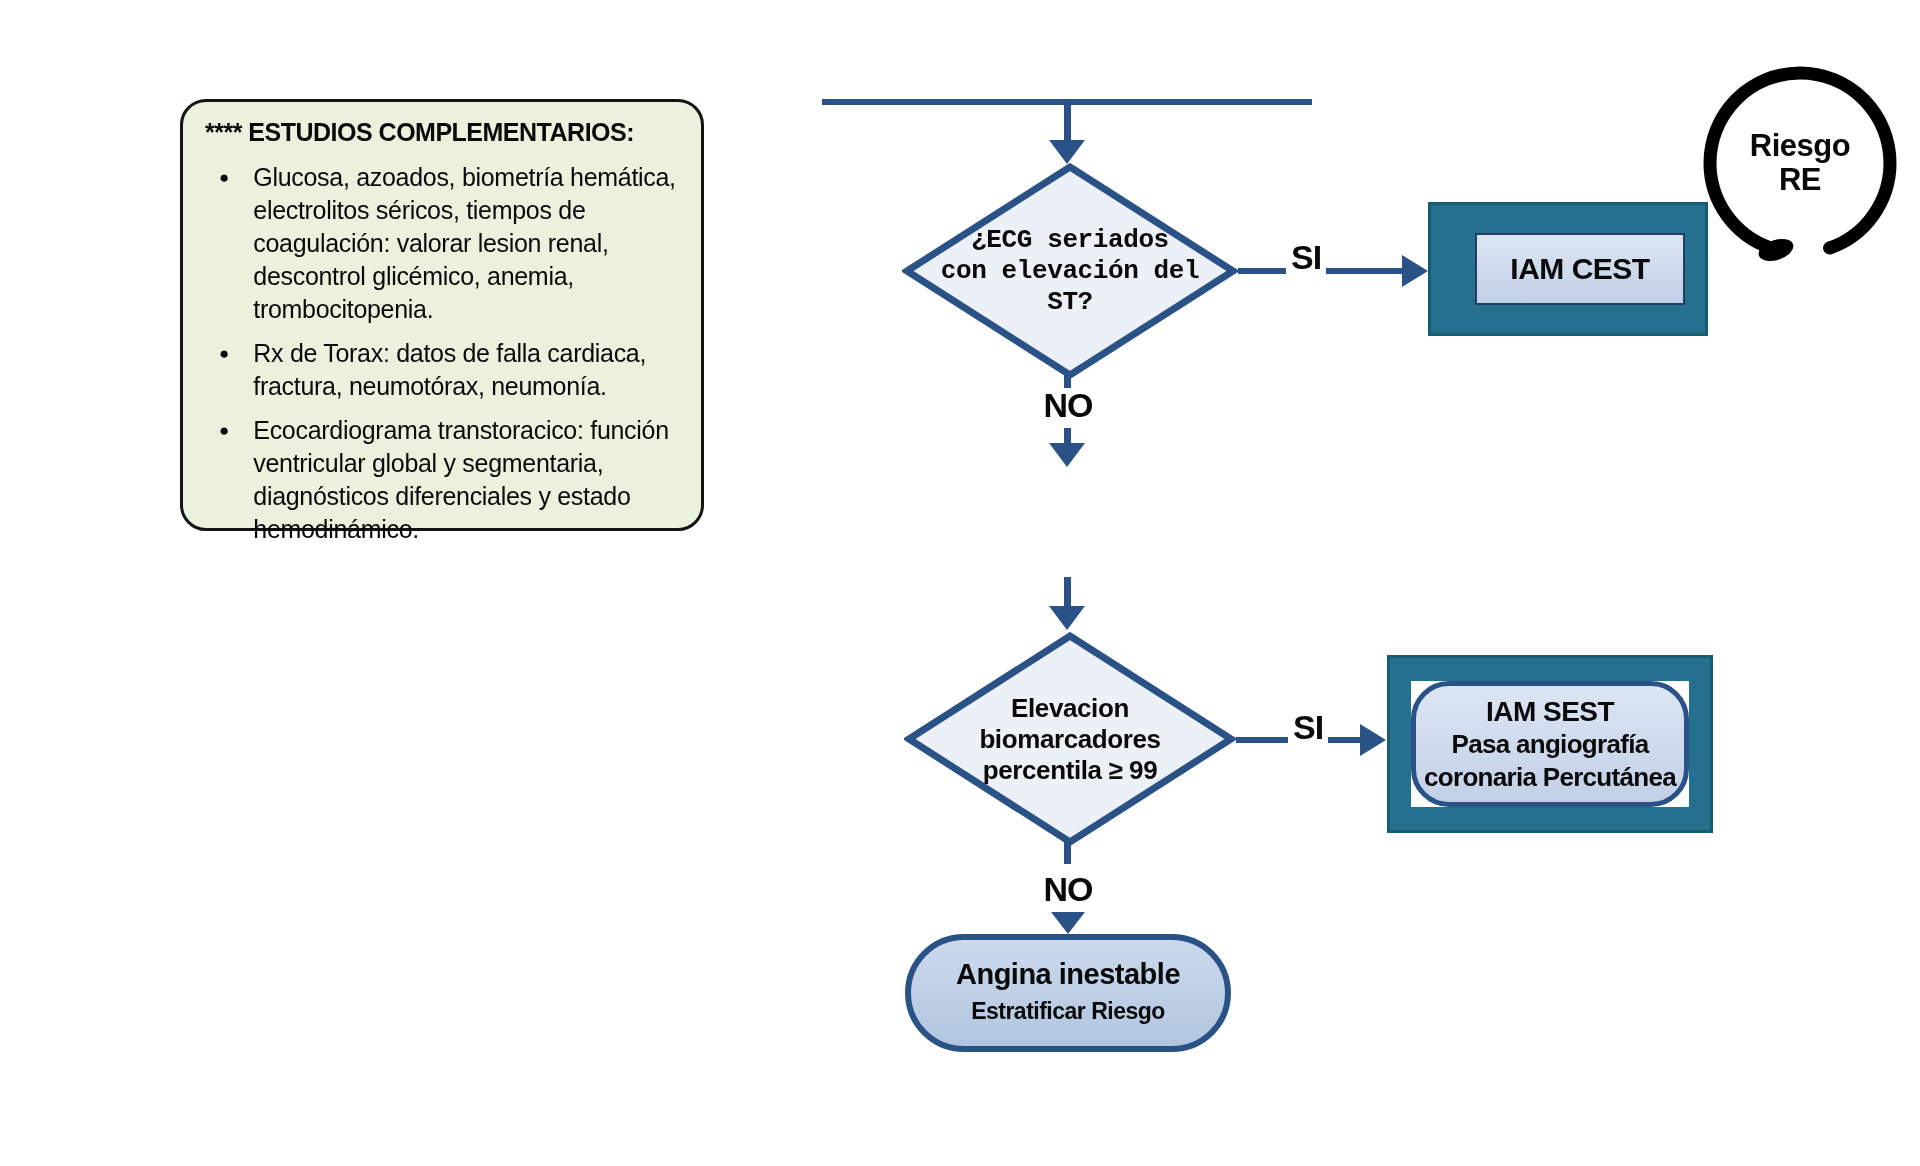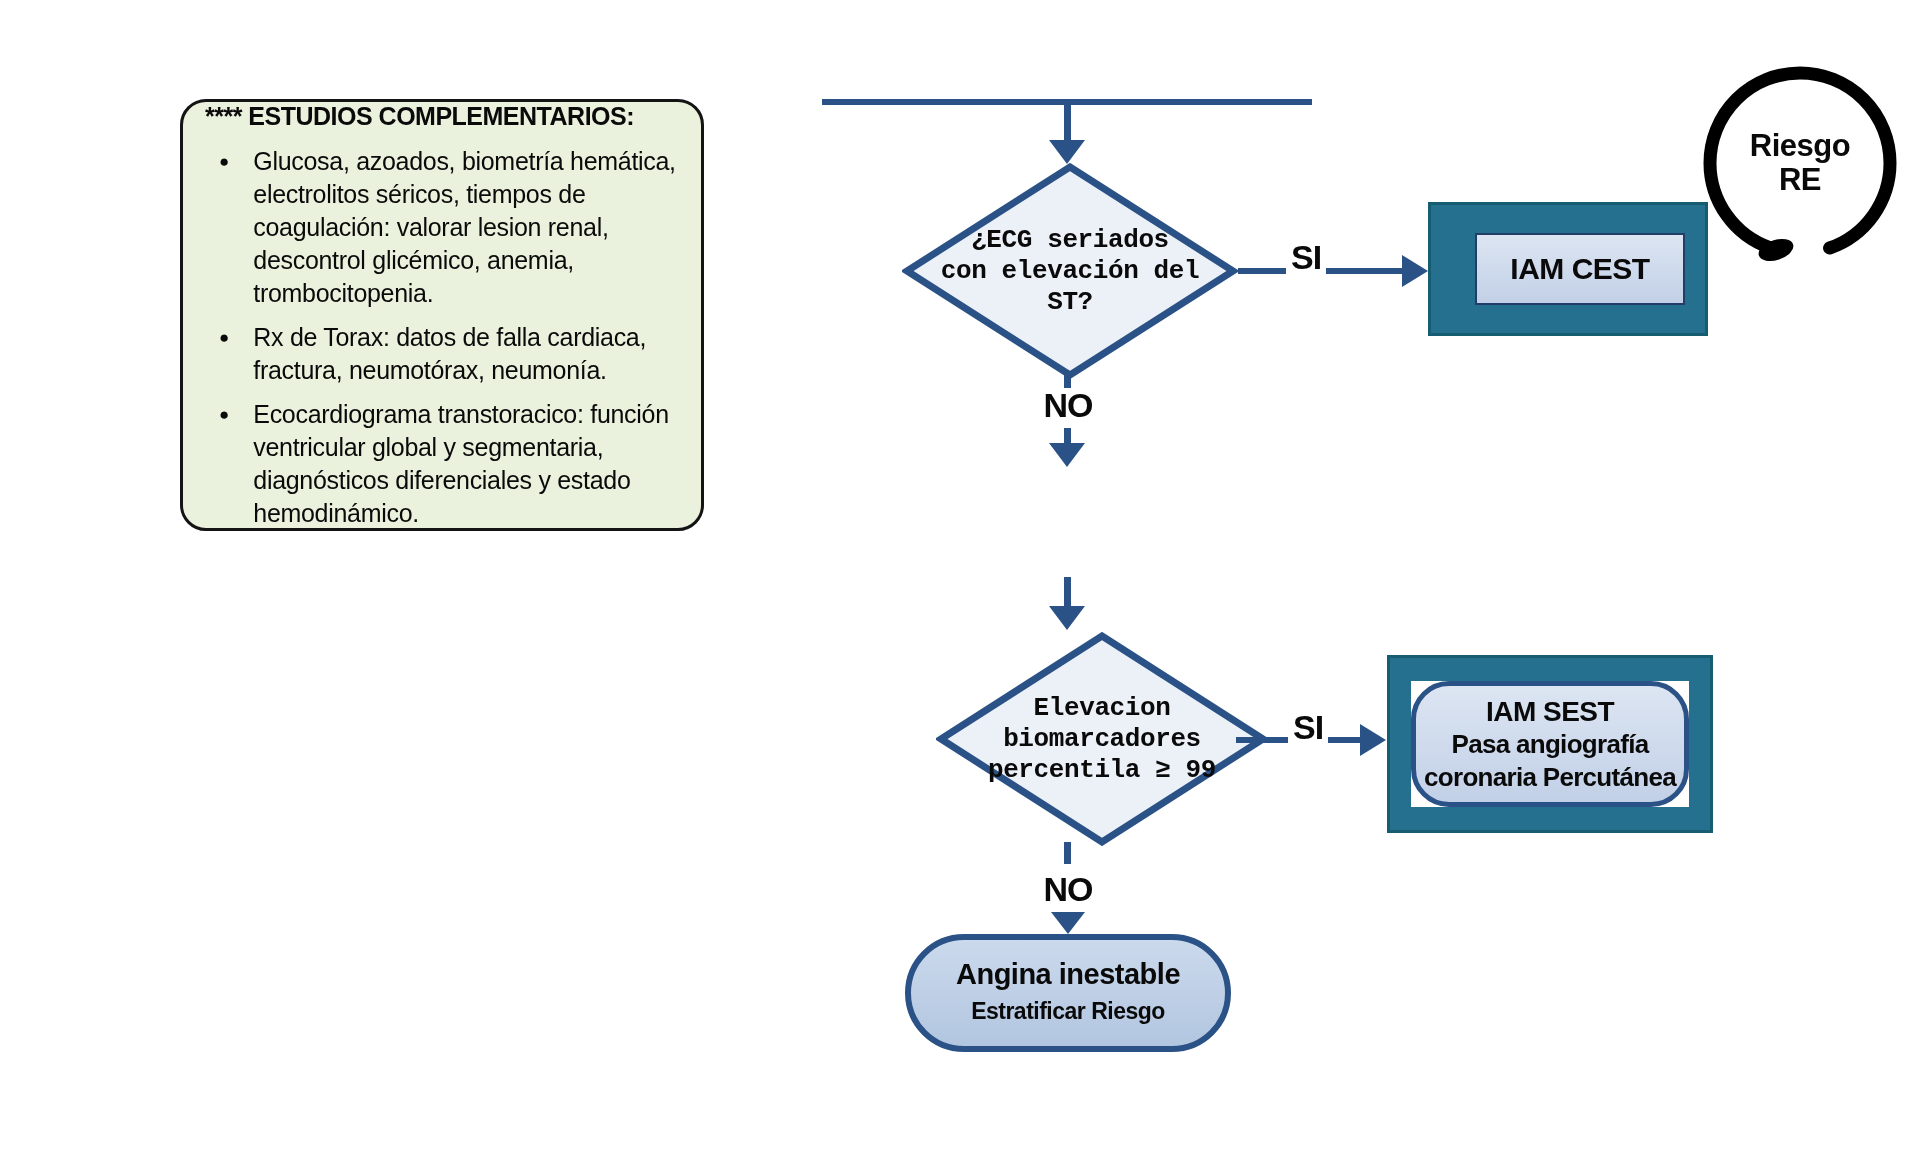--- a/index.html
+++ b/index.html
@@ -17,21 +17,21 @@
     --text-black:#0A0A0A;
     --white:#FFFFFF;
   }
   *{margin:0;padding:0;box-sizing:border-box;}
   body{background:#fff;font-family:"Liberation Sans",sans-serif;color:var(--text-black);}
   .canvas{position:relative;width:1920px;height:1166px;background:#fff;overflow:hidden;}
 
   
   .note-box{position:absolute;left:180px;top:99px;width:524px;height:432px;
     background:var(--note-fill);border:3px solid var(--note-border);border-radius:26px;
-    padding:0 20px 16px 22px;}
+    padding:16px 20px 16px 22px;}
   .note-title{font-size:25px;font-weight:700;letter-spacing:-0.5px;white-space:nowrap;}
   .note-list{list-style:none;margin-top:14px;}
   .note-list li{display:flex;margin-bottom:11px;}
   .bullet-dot{font-size:17px;line-height:33px;margin:0 24px 0 14px;}
   .bullet-text{font-size:25px;line-height:33px;width:442px;letter-spacing:-0.3px;}
 
   
   .hline,.vstem{position:absolute;background:var(--connector-blue);}
   .arrow-down{position:absolute;width:0;height:0;
     border-left:18px solid transparent;border-right:18px solid transparent;
@@ -136,21 +136,21 @@
 
   <div class="vstem" style="left:1064px;top:372px;width:7px;height:16px;"></div>
   <div class="edge-label no" style="left:1020px;top:386px;">NO</div>
   <div class="vstem" style="left:1064px;top:428px;width:7px;height:18px;"></div>
   <div class="arrow-down" style="left:1049px;top:443px;"></div>
 
 
   <div class="vstem" style="left:1064px;top:577px;width:7px;height:32px;"></div>
   <div class="arrow-down" style="left:1049px;top:606px;"></div>
 
-  <div class="diamond" style="left:936px;top:632px;width:332px;height:214px;font-family:Liberation Mono, monospace;">
+  <div class="diamond" style="left:904px;top:632px;width:332px;height:214px;">
     <svg width="332" height="214" viewBox="0 0 332 214">
       <polygon points="166,4 327,107 166,210 5,107" style="fill:var(--diamond-fill);stroke:var(--connector-blue);stroke-width:7;stroke-linejoin:miter;"></polygon>
     </svg>
     <div class="dtext">
       <span>Elevacion</span>
       <span>biomarcadores</span>
       <span>percentila ≥ 99</span>
     </div>
   </div>
 

